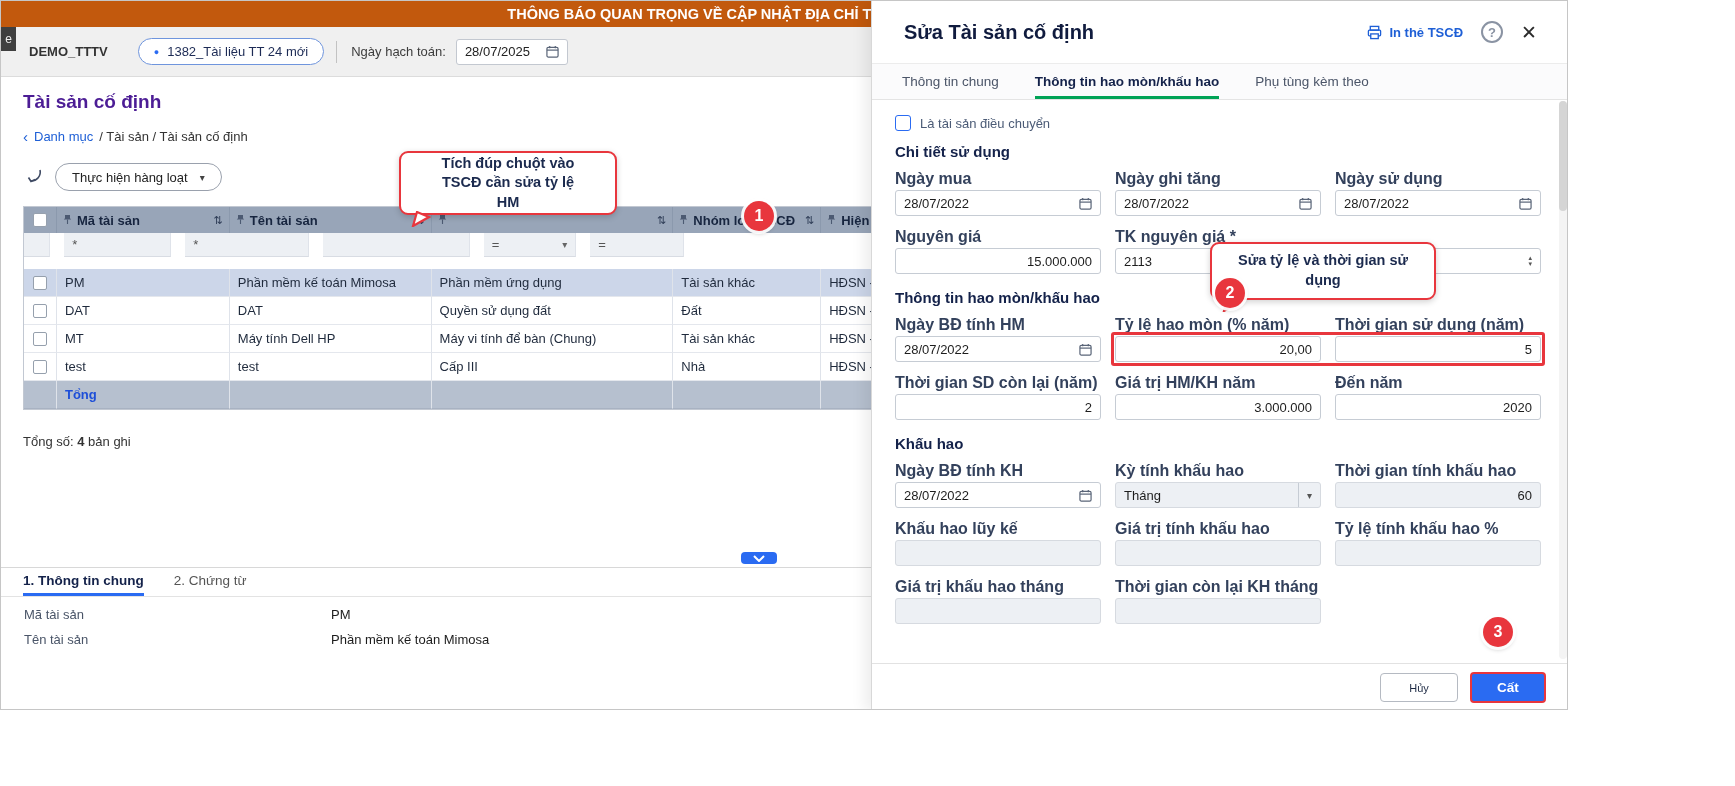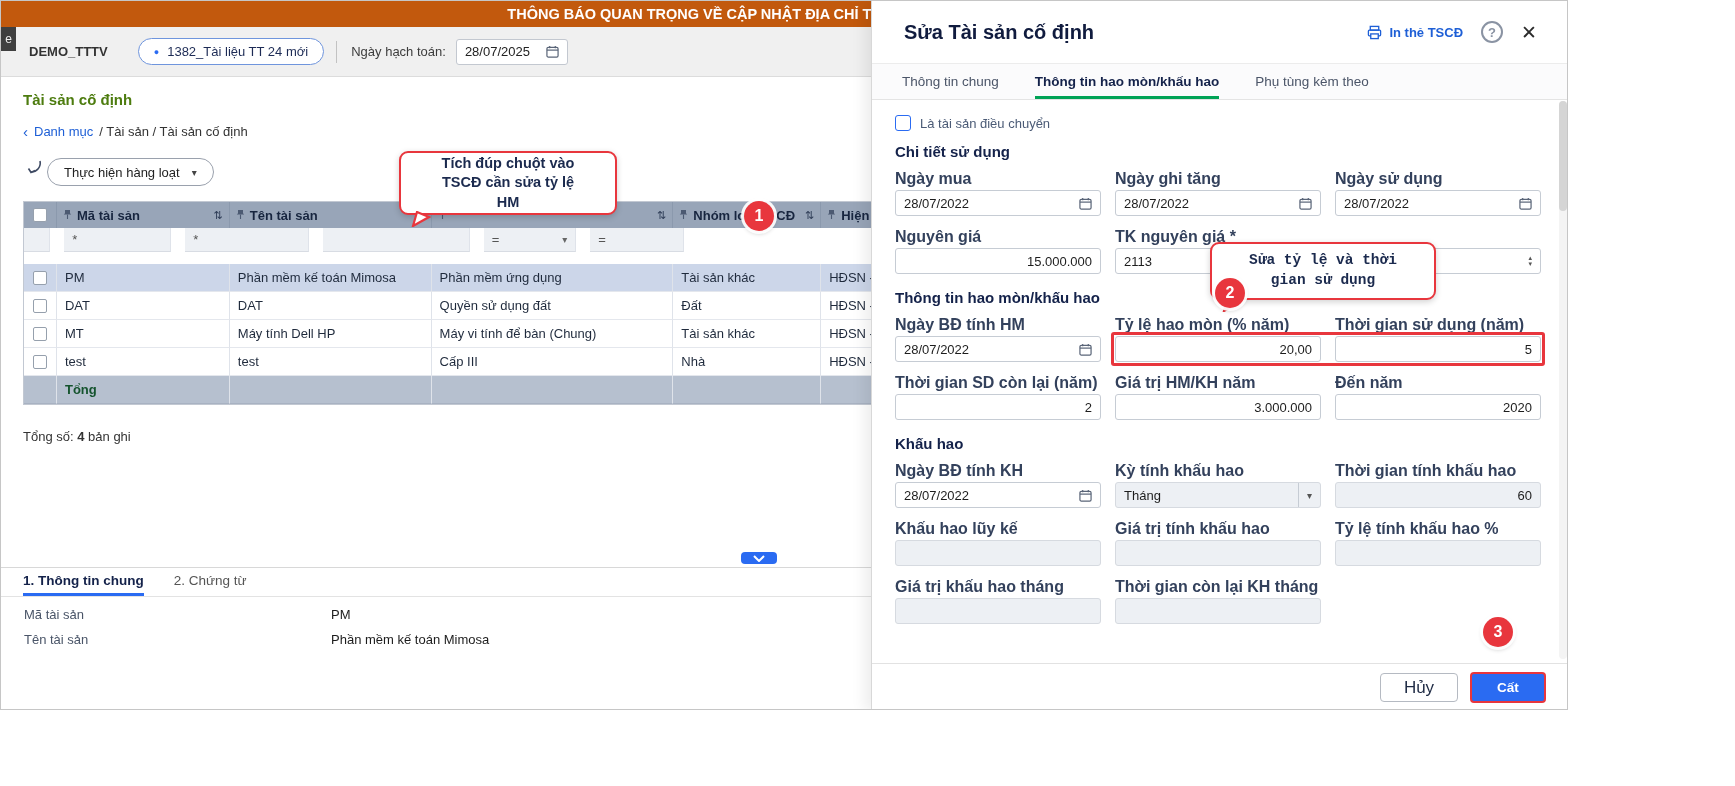--- a/index.html
+++ b/index.html
@@ -17,42 +17,42 @@
               font-size:12px; display:flex; align-items:center; justify-content:center; }
   .company { margin-left:28px; font-weight:bold; font-size:13px; color:#333; }
   .doc-pill { margin-left:30px; height:27px; border:1px solid #6f95dd; border-radius:14px; display:flex;
               align-items:center; gap:8px; padding:0 15px; color:#1d2b55; font-size:13px; background:#fff; }
   .doc-pill .dot { color:#2a6bf2; font-size:9px; }
   .tb-sep { width:1px; height:22px; background:#c2c2c2; margin:0 14px 0 12px; }
   .date-label { font-size:13px; color:#3c3c3c; }
   .date-box { margin-left:10px; width:112px; height:26px; border:1px solid #c3c8d0; border-radius:3px; background:#fff;
               display:flex; align-items:center; justify-content:space-between; padding:0 8px; font-size:13px; color:#222; }
 
-  .page-title { margin:14px 0 16px 22px; font-size:15px; font-weight:bold; color:#4d7c0f; }
+  .page-title { margin:14px 0 16px 22px; font-size:19px; font-weight:bold; color:#4c1d95; }
   .breadcrumb { margin:15px 0 0 22px; font-size:13px; color:#333; display:flex; gap:6px; align-items:center; }
   .bc-chev { color:#1e5fd6; font-size:15px; line-height:13px; }
   .bc-link { color:#1e5fd6; }
-  .actions { margin:19px 0 0 24px; display:flex; align-items:flex-start; gap:2px; }
+  .actions { margin:19px 0 0 24px; display:flex; align-items:flex-end; gap:10px; }
   .batch-btn { height:28px; border:1px solid #9aa1ad; border-radius:15px; background:#fff; display:flex;
                align-items:center; gap:12px; padding:0 16px; font-size:13px; color:#222; cursor:pointer; }
   .batch-btn .caret { font-size:10px; color:#444; }
 
   .table { margin:15px 0 0 22px; width:948px; border:1px solid #c2c8d2; border-right:none; font-size:13px; }
   .tr { display:flex; }
   .th, .td { border-right:1px solid #dfe3ea; overflow:hidden; white-space:nowrap; }
   .w-cb{width:33px;} .w-code{width:173px;} .w-name{width:202px;} .w-type{width:242px;} .w-group{width:148px;} .w-status{width:150px;}
   .thead .th { height:26px; background:#98a5b8; display:flex; align-items:center; gap:5px; padding:0 6px;
                font-weight:bold; color:#17253f; border-right:1px solid #8b99ad; }
   .th .sort { margin-left:auto; font-size:11px; color:#2f3d57; font-weight:normal; }
   .frow .td { height:24px; background:#edf0f4; border-bottom:1px solid #d8dce3; display:flex; align-items:center; padding:0 8px; color:#555; }
   .frow .fcaret { margin-left:auto; color:#666; font-size:10px; }
   .drow .td { height:28px; background:#fff; border-bottom:1px solid #e4e7ed; display:flex; align-items:center; padding:0 8px; color:#1f2a3c; }
   .drow.selected .td { background:#ccd6e9; }
   .trow .td { height:28px; background:#b6c0cf; border-bottom:1px solid #a8b2c2; display:flex; align-items:center;
-              padding:0 8px; font-weight:bold; color:#14532d; }
+              padding:0 8px; font-weight:bold; color:#1d4ed8; }
   .cb { width:14px; height:14px; border:1px solid #96a0ad; border-radius:2px; background:#fff; margin:auto; }
   .cbcell { display:flex; align-items:center; justify-content:center; }
 
   .totals { margin:24px 0 0 22px; font-size:13px; color:#333; }
 
   .expander { position:absolute; left:740px; top:551px; width:36px; height:12px; background:#2a6bf2; border-radius:4px;
               display:flex; align-items:center; justify-content:center; cursor:pointer; }
 
   .bottom-panel { position:absolute; left:0; top:566px; width:1568px; background:#fff; }
   .bp-tabs { height:30px; border-top:1px solid #d8d8d8; border-bottom:1px solid #e3e3e3; display:flex;
@@ -64,21 +64,21 @@
   .detail-value { color:#1c1c1c; }
 
   
   .callout { position:absolute; background:#fff; border:2.5px solid #e8363d; border-radius:9px; text-align:center;
              font-weight:bold; color:#1b2a4e; font-size:14.5px; line-height:1.35; z-index:60;
              box-shadow:0 2px 6px rgba(0,0,0,.18); display:flex; align-items:center; justify-content:center; }
   .callout .tail { position:absolute; left:10px; bottom:-14px; }
   .callout1 { left:398px; top:150px; width:218px; height:64px; padding:6px 14px; }
   .callout1 span { display:inline-block; width:150px; }
   .callout2 { left:338px; top:241px; width:226px; height:58px; padding:6px 14px; }
-  .callout2 span { display:inline-block; width:170px;font-family:Liberation Mono, monospace; }
+  .callout2 span { display:inline-block; width:170px; }
   .badge { position:absolute; width:30px; height:30px; border-radius:50%; background:#e8363d; color:#fff;
            font-weight:bold; font-size:16px; display:flex; align-items:center; justify-content:center; z-index:70;
            box-shadow:0 0 0 3px rgba(255,255,255,.92), 0 2px 5px rgba(0,0,0,.3); }
   .badge1 { left:743px; top:200px; }
   .badge2 { left:343px; top:277px; }
   .badge3 { left:611px; top:616px; }
 
   
   .modal { position:absolute; left:870px; top:0; width:698px; height:710px; background:#fff;
            border-left:1px solid #d8d8d8; box-shadow:-6px 0 14px rgba(0,0,0,.08); z-index:100; }
@@ -113,21 +113,21 @@
   .sel-caret { margin-left:8px; color:#555; font-size:10px; border-left:1px solid #c6ccd4; padding-left:8px;
                height:100%; display:flex; align-items:center; }
   .spin { margin-left:auto; display:flex; flex-direction:column; font-size:7px; line-height:6px; color:#555; }
   .red-frame { position:absolute; left:216px; top:16px; width:434px; height:34px; border:3px solid #e8363d;
                border-radius:3px; pointer-events:none; z-index:5; }
   .m-scroll { position:absolute; right:2px; top:100px; width:8px; height:558px; background:#f4f4f4; border-radius:4px; }
   .m-thumb { width:8px; height:110px; background:#d5d5d5; border-radius:4px; }
   .m-footer { position:absolute; left:0; bottom:0; width:698px; height:48px; border-top:1px solid #e2e2e2; background:#fff;
               display:flex; align-items:center; justify-content:flex-end; gap:12px; padding-right:24px; }
   .btn-cancel { width:78px; height:29px; border:1px solid #b5bac2; border-radius:4px; background:#fff; color:#1e2a44;
-                font-size:17px; display:flex; align-items:center; justify-content:center; cursor:pointer; }
+                font-size:11px; display:flex; align-items:center; justify-content:center; cursor:pointer; }
   .btn-save { width:76px; height:31px; background:#2a6bf2; border:2.5px solid #e8363d; border-radius:4px; color:#fff;
               font-weight:bold; font-size:13.5px; display:flex; align-items:center; justify-content:center; cursor:pointer; }
 </style>
 </head>
 <body>
 
 <div class="stage">
   <div class="window">
 
     <div class="app">

